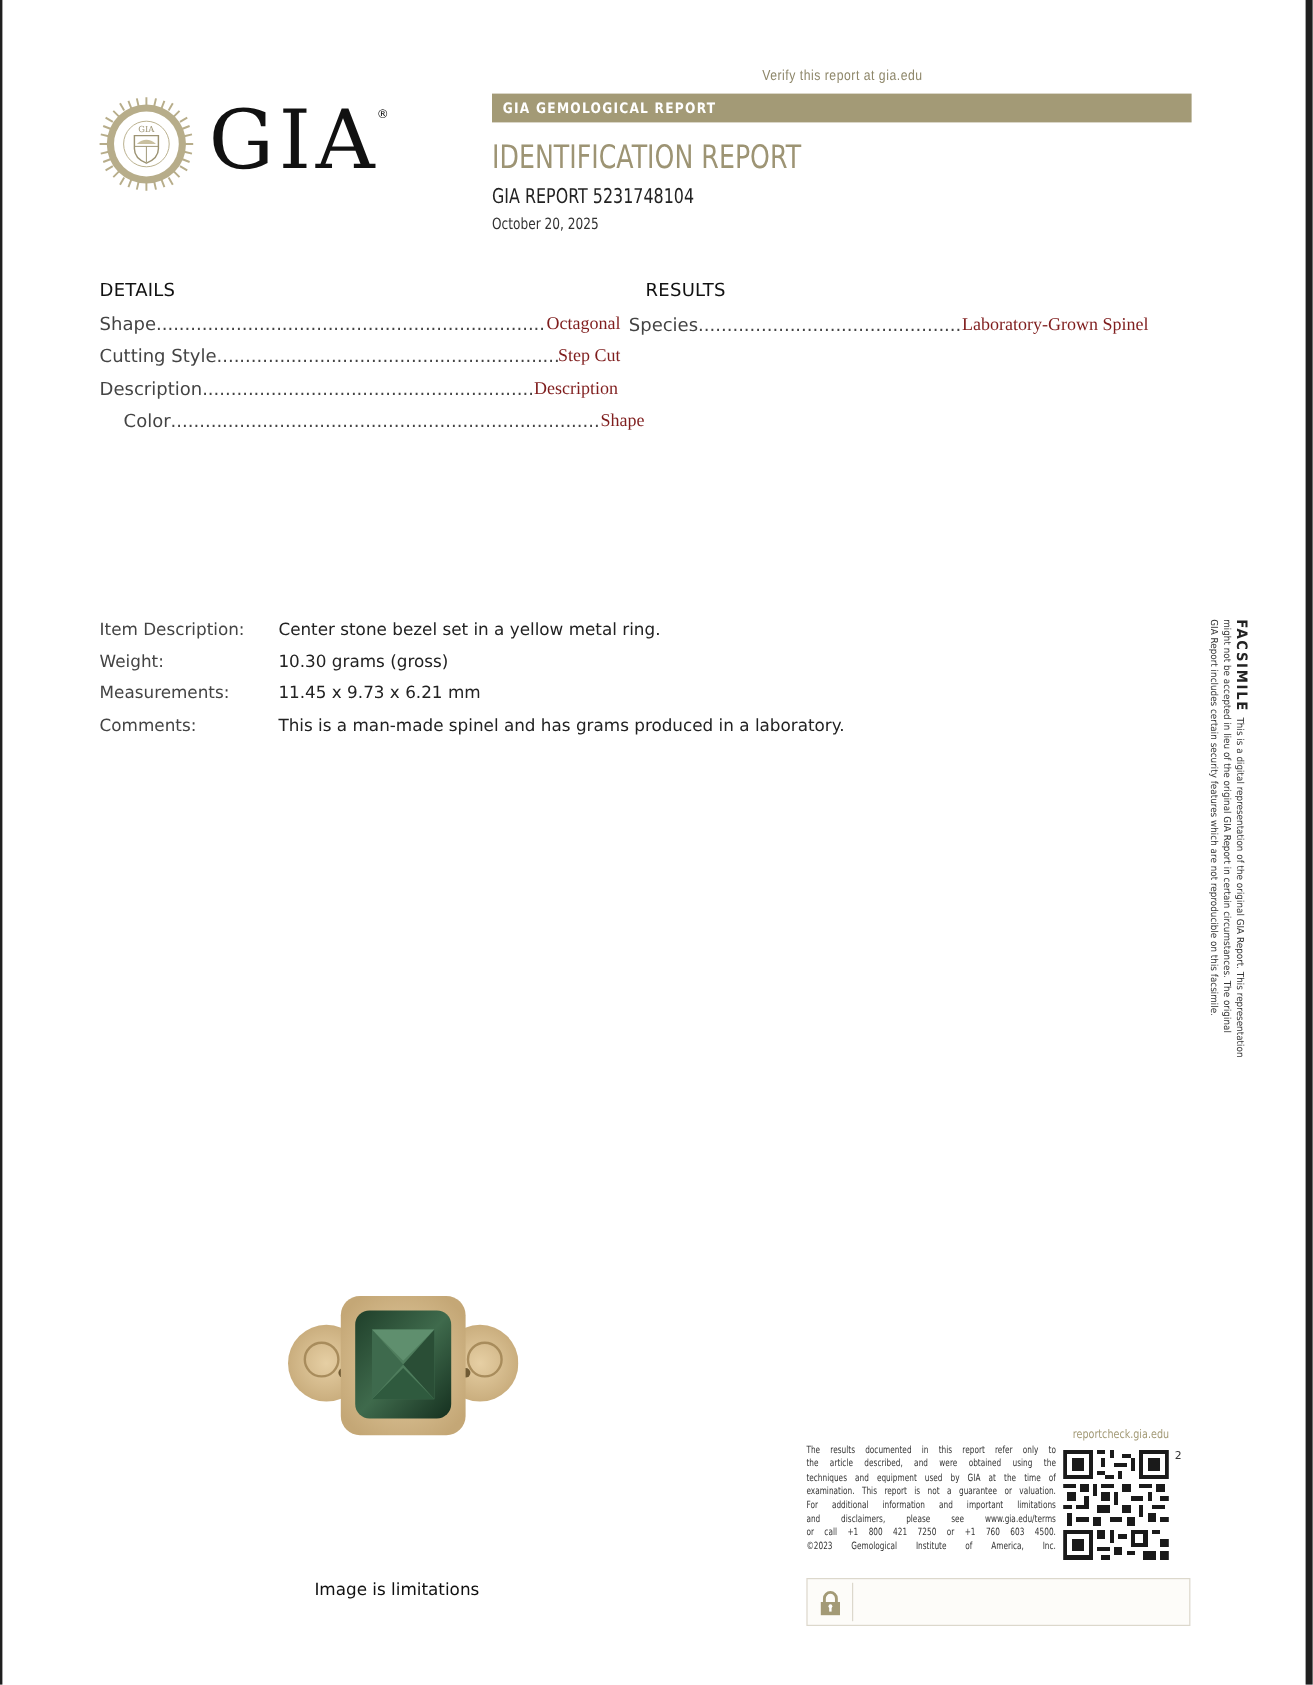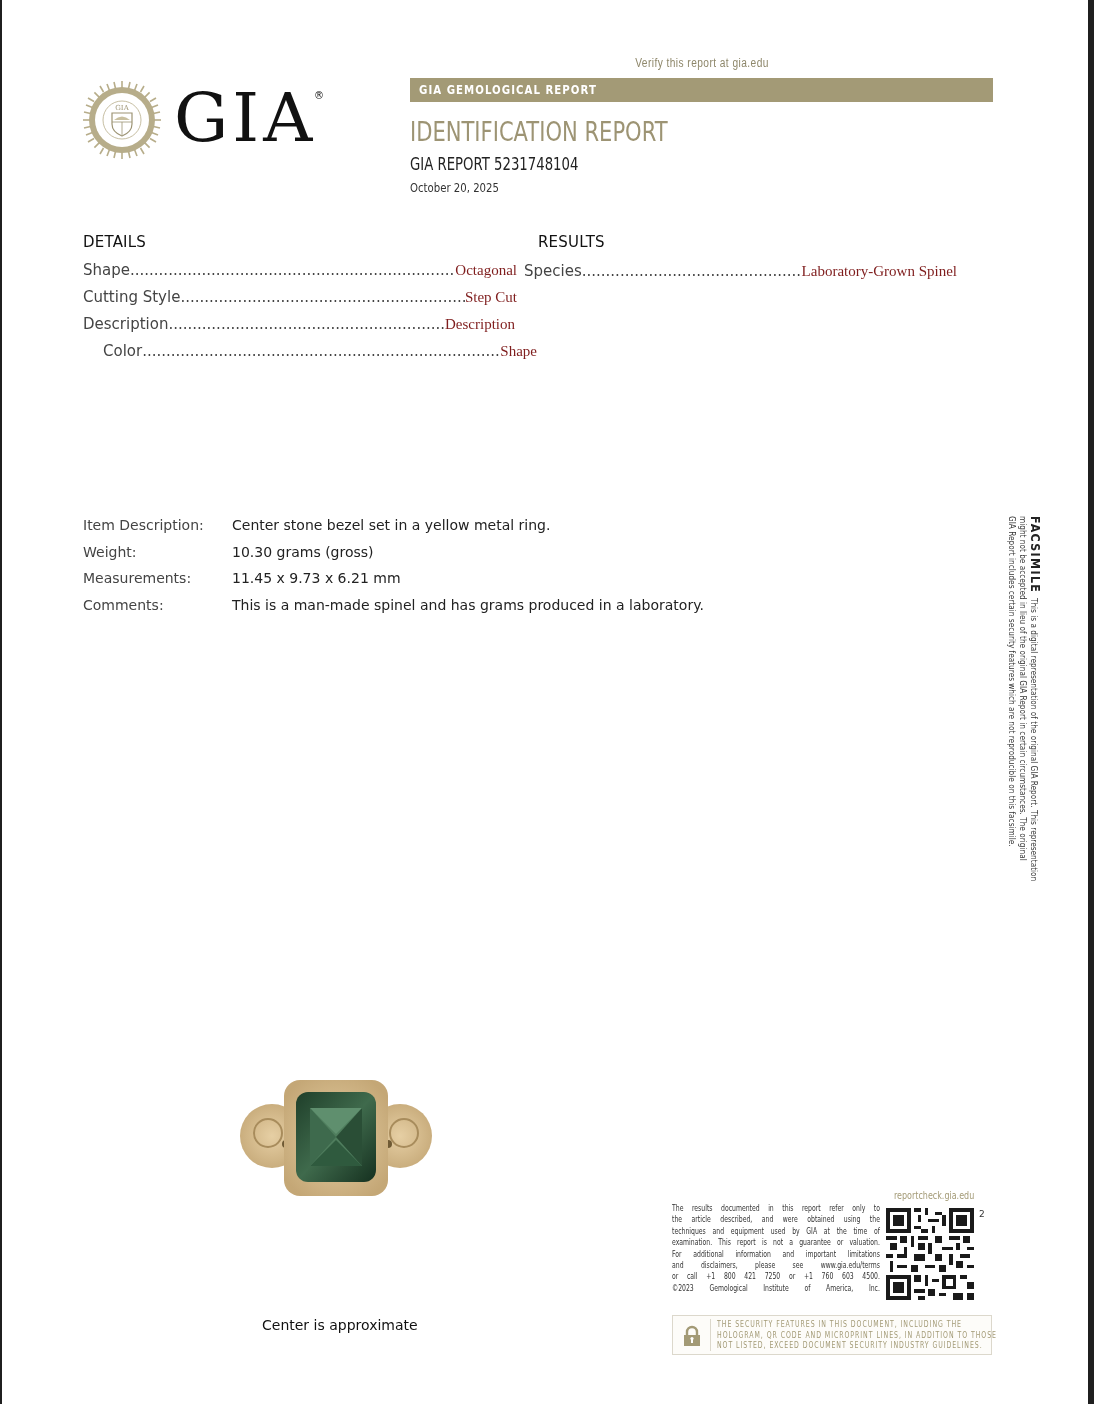--- a/index.html
+++ b/index.html
@@ -191,21 +191,21 @@
   <circle cx="46" cy="66" r="4" fill="#6f5a34"></circle>
   <circle cx="148" cy="66" r="4" fill="#6f5a34"></circle>
   <rect x="44" y="2" width="104" height="116" rx="16" fill="url(#gold)"></rect>
   <rect x="56" y="14" width="80" height="90" rx="12" fill="url(#gem)"></rect>
   <rect x="70" y="30" width="52" height="58" fill="#4f7d5d"></rect>
   <polygon points="70,30 122,30 96,56" fill="#5f8f6e"></polygon>
   <polygon points="70,88 122,88 96,62" fill="#2f5a3e"></polygon>
   <polygon points="70,30 70,88 96,59" fill="#3e6a4d"></polygon>
   <polygon points="122,30 122,88 96,59" fill="#2a4e36"></polygon>
 </svg>
-<div class="img-caption">Center is approximate</div>
+<div class="img-caption">Image is limitations</div>
 
 <div class="reportcheck">reportcheck.gia.edu</div>
 <div class="disclaimer">
   <span>The results documented in this report refer only to</span>
   <span>the article described, and were obtained using the</span>
   <span>techniques and equipment used by GIA at the time of</span>
   <span>examination. This report is not a guarantee or valuation.</span>
   <span>For additional information and important limitations</span>
   <span>and disclaimers, please see www.gia.edu/terms</span>
   <span>or call +1 800 421 7250 or +1 760 603 4500.</span>
@@ -280,18 +280,13 @@
 <div class="qr-num">2</div>
 
 <div class="security">
   <svg class="lock" viewBox="0 0 22 22">
     <path d="M6 10 V7 A5 5 0 0 1 16 7 V10" fill="none" stroke="#a39a76" stroke-width="2.4"></path>
     <rect x="3" y="10" width="16" height="11" fill="#a39a76"></rect>
     <rect x="10" y="13" width="2" height="5" fill="#ffffff"></rect>
     <circle cx="11" cy="13.5" r="1.6" fill="#ffffff"></circle>
   </svg>
   <div class="sec-divider"></div>
-  <div class="sec-text">
-    <span>THE SECURITY FEATURES IN THIS DOCUMENT, INCLUDING THE</span>
-    <span>HOLOGRAM, QR CODE AND MICROPRINT LINES, IN ADDITION TO THOSE</span>
-    <span>NOT LISTED, EXCEED DOCUMENT SECURITY INDUSTRY GUIDELINES.</span>
-  </div>
 </div>
 
 </body></html>

